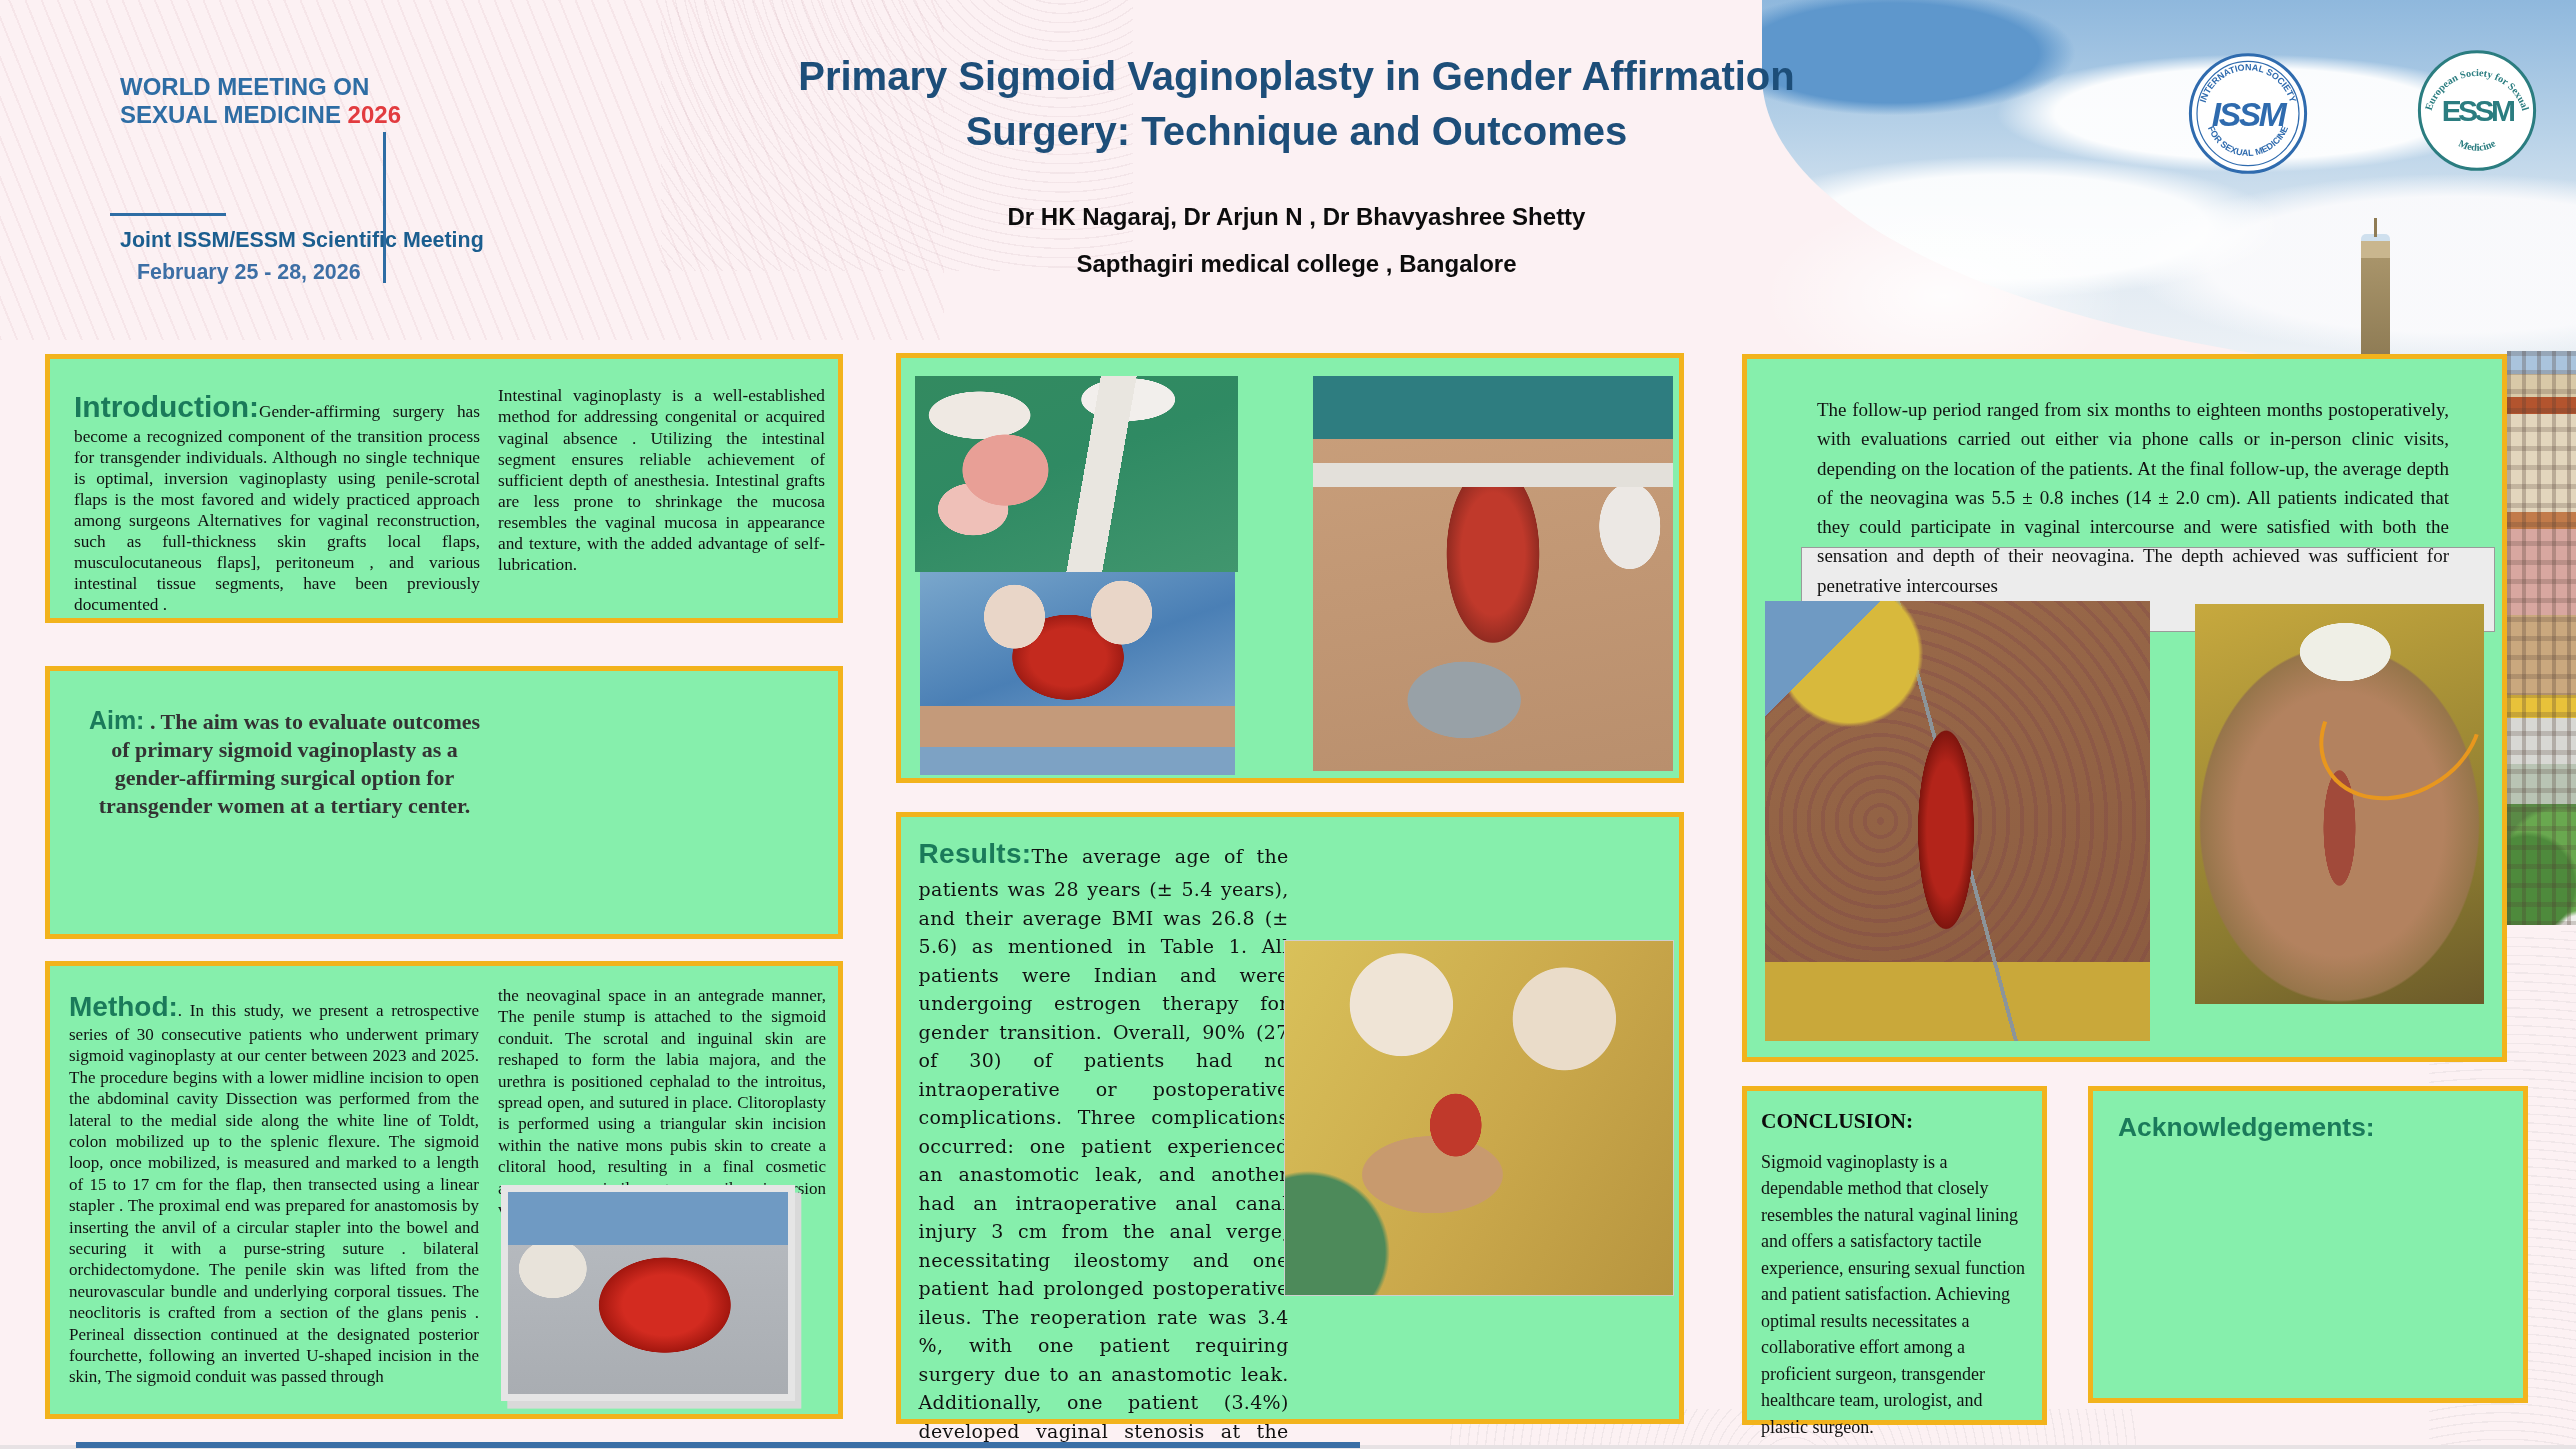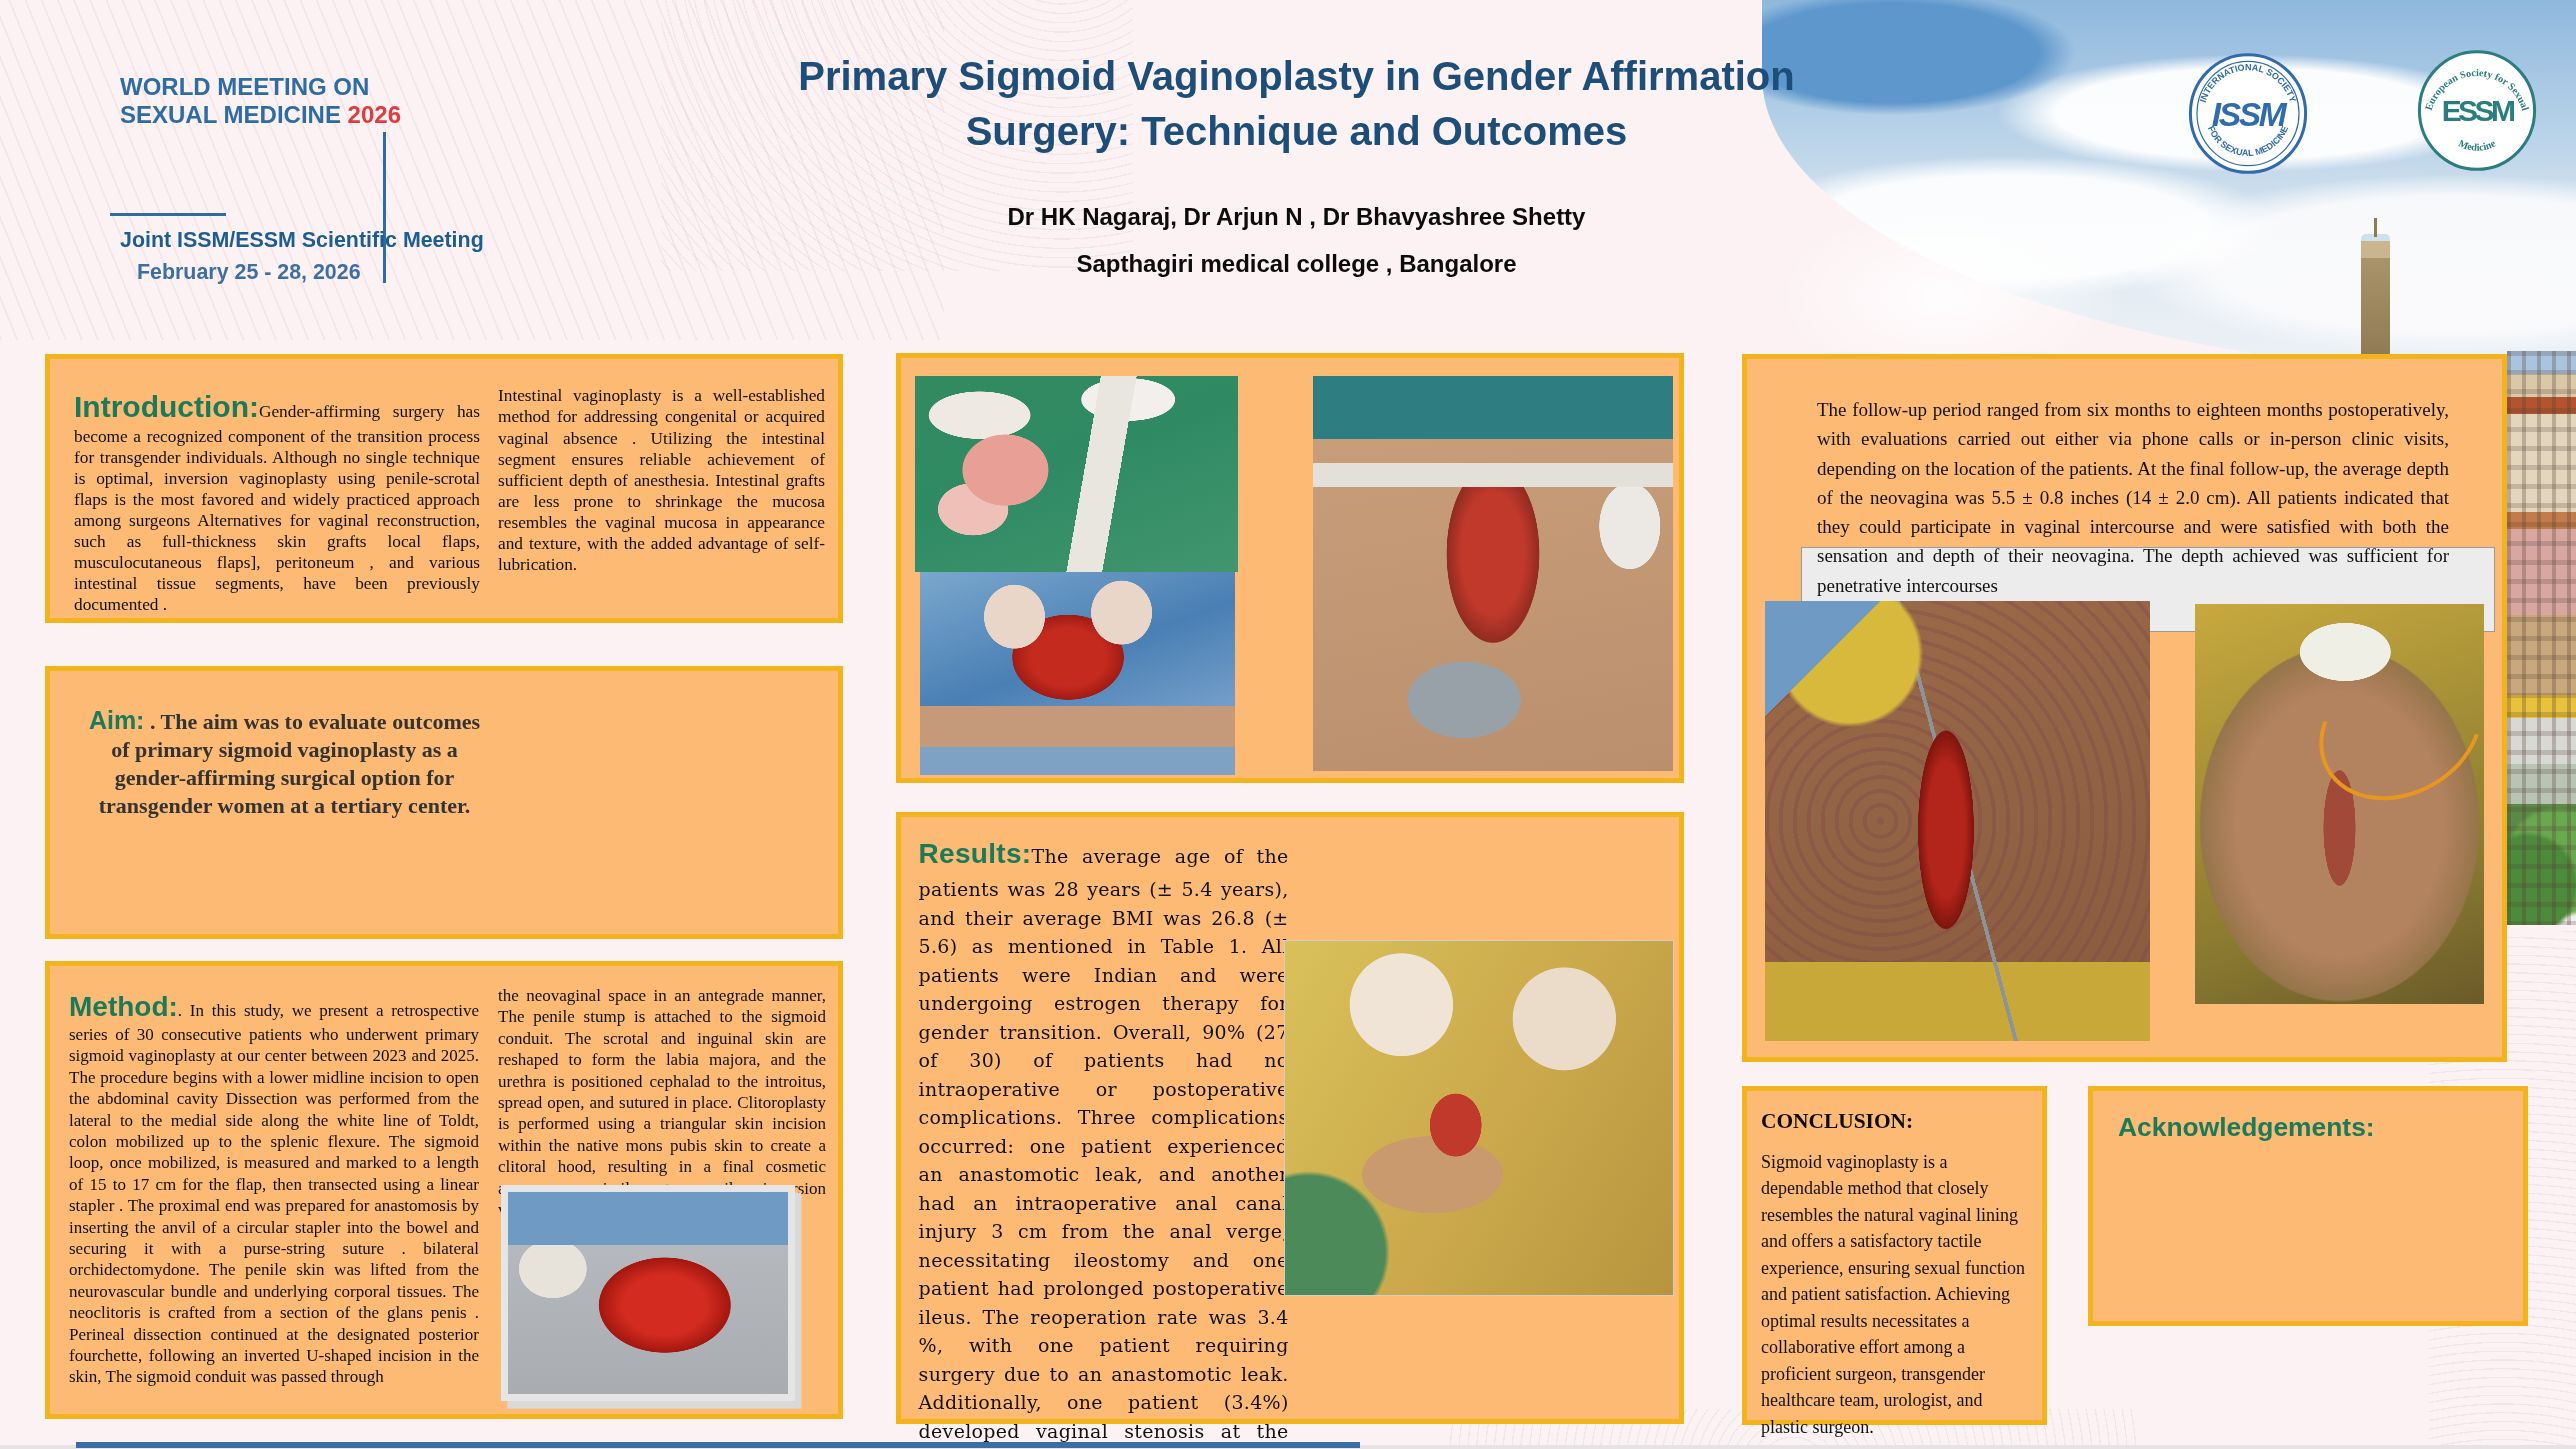--- a/index.html
+++ b/index.html
@@ -5,21 +5,21 @@
   html,body{margin:0;padding:0;}
   body{font-family:"Liberation Sans",sans-serif;}
   #poster{position:relative;width:2576px;height:1449px;background:#fcf1f3;overflow:hidden;}
   .abs{position:absolute;}
   
   .tex-diag{background:repeating-linear-gradient(68deg, rgba(214,170,180,0.16) 0 1.9px, transparent 1.9px 15px);}
   .tex-swirl{background:repeating-radial-gradient(circle at 85% -30%, rgba(190,160,170,0.14) 0 1.3px, transparent 1.3px 9.4px);}
   .tex-wave{background:repeating-radial-gradient(circle at 50% 160%, rgba(140,140,145,0.10) 0 1.3px, transparent 1.3px 8.8px);}
   .bottom-edge{background:#e7e2e4;}
   
-  .ybox{background:#fdba74;border:5.7px solid #F2B31C;box-sizing:border-box;}
+  .ybox{background:#86efac;border:5.7px solid #F2B31C;box-sizing:border-box;}
   
   .h-green{color:#1A7A5A;font-weight:bold;font-family:"Liberation Sans",sans-serif;}
   .body-serif{font-family:"Liberation Serif",serif;color:#111;text-align:justify;}
   .intro-text{font-size:17.3px;line-height:1.22;}
   .method-text{font-size:17px;line-height:1.26;}
   .results-text{font-family:"DejaVu Serif",serif;font-size:19px;line-height:1.5;letter-spacing:0.3px;text-align:justify;color:#111;}
   .followup-text{font-family:"Liberation Serif",serif;font-size:19px;line-height:1.54;text-align:justify;color:#111;}
   .conclusion-text{font-family:"Liberation Serif",serif;font-size:18px;line-height:1.47;color:#111;}
   .aim-text{font-family:"Liberation Serif",serif;font-weight:bold;font-size:22px;line-height:1.28;color:#333;text-align:center;}
   .title-navy{color:#1D4E79;font-weight:bold;}
@@ -221,20 +221,20 @@
     <div class="abs photo ph-postop" style="left:448px;top:245px;width:289px;height:400px;overflow:hidden;">
       <div class="catheter" style="left:120px;top:57px;"></div>
     </div>
   </div>
 
   <div class="abs ybox" style="left:1742px;top:1086px;width:305px;height:339px;">
     <div class="abs" style="left:14px;top:17.6px;font-family:'Liberation Serif',serif;font-weight:bold;font-size:21.4px;color:#0c0c0c;">CONCLUSION:</div>
     <div class="abs conclusion-text" style="left:14px;top:58px;width:269px;">Sigmoid vaginoplasty is a dependable method that closely resembles the natural vaginal lining and offers a satisfactory tactile experience, ensuring sexual function and patient satisfaction. Achieving optimal results necessitates a collaborative effort among a proficient surgeon, transgender healthcare team, urologist, and plastic surgeon.</div>
   </div>
 
-  <div class="abs ybox" style="left:2088px;top:1086px;width:440px;height:240px;text-align:center;">
+  <div class="abs ybox" style="left:2088px;top:1086px;width:440px;height:317px;text-align:center;">
     <div class="abs h-green" style="left:25px;top:21.4px;font-size:26.4px;">Acknowledgements:</div>
   </div>
 
   <div class="abs footer-bar" style="left:76px;top:1442px;width:1284px;height:5.7px;"></div>
 
 </div>
 
 
 </body></html>

